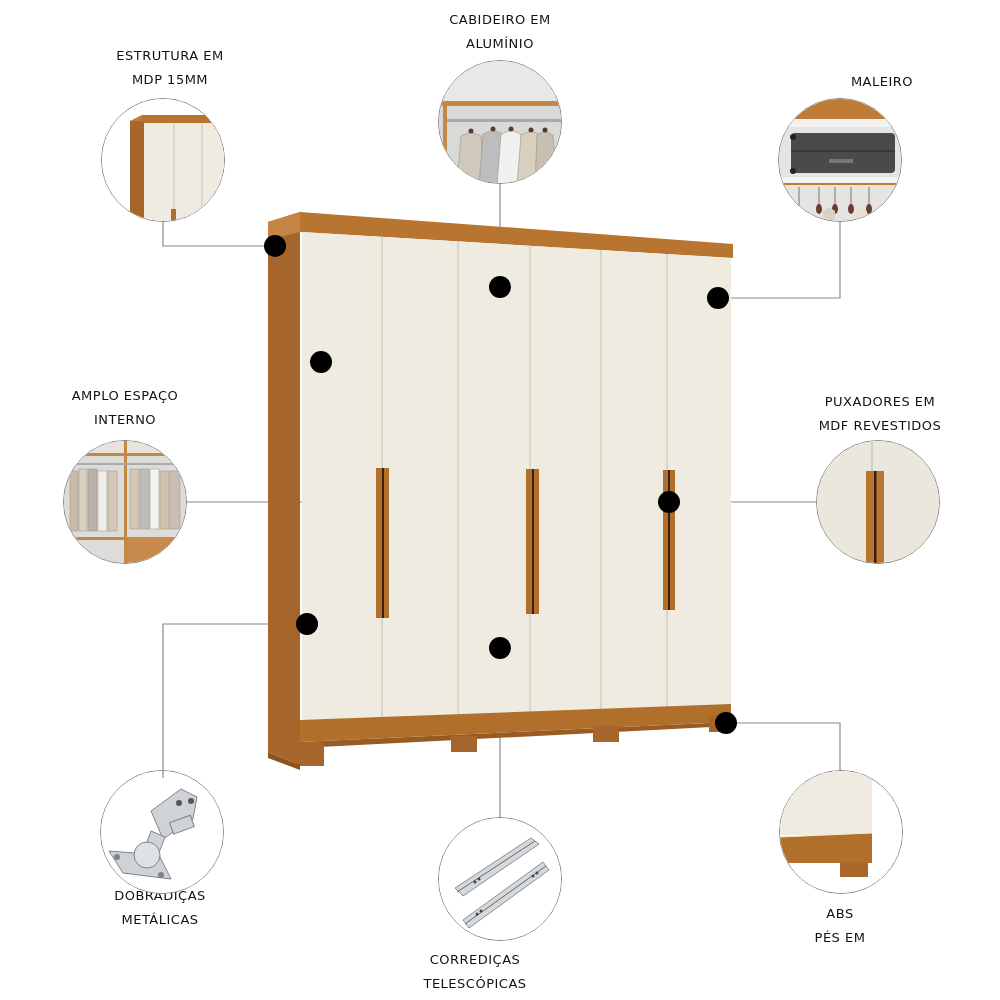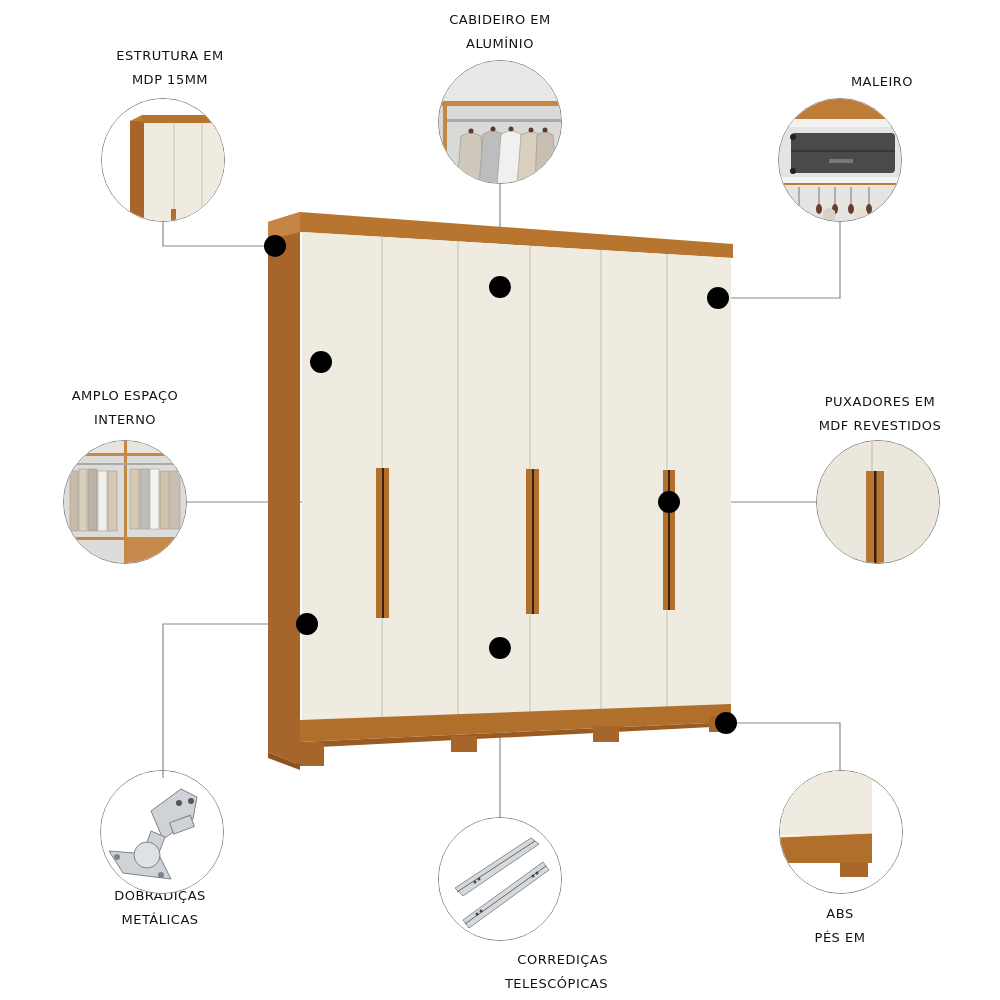--- a/index.html
+++ b/index.html
@@ -31,21 +31,21 @@
   <span>INTERNO</span>
 </div>
 <div class="label" style="left:770px;top:390px;width:220px;">
   <span>PUXADORES EM</span>
   <span>MDF REVESTIDOS</span>
 </div>
 <div class="label" style="left:60px;top:884px;width:200px;">
   <span>DOBRADIÇAS</span>
   <span>METÁLICAS</span>
 </div>
-<div class="label" style="left:408px;top:948px;width:200px;text-align:right;">
+<div class="label" style="left:375px;top:948px;width:200px;">
   <span>CORREDIÇAS</span>
   <span>TELESCÓPICAS</span>
 </div>
 <div class="label" style="left:740px;top:902px;width:200px;">
   <span>ABS</span>
   <span>PÉS EM</span>
 </div>
 
 <div class="bubble" style="left:101px;top:98px;width:124px;height:124px;">
   <svg width="124" height="124" viewBox="0 0 124 124">

